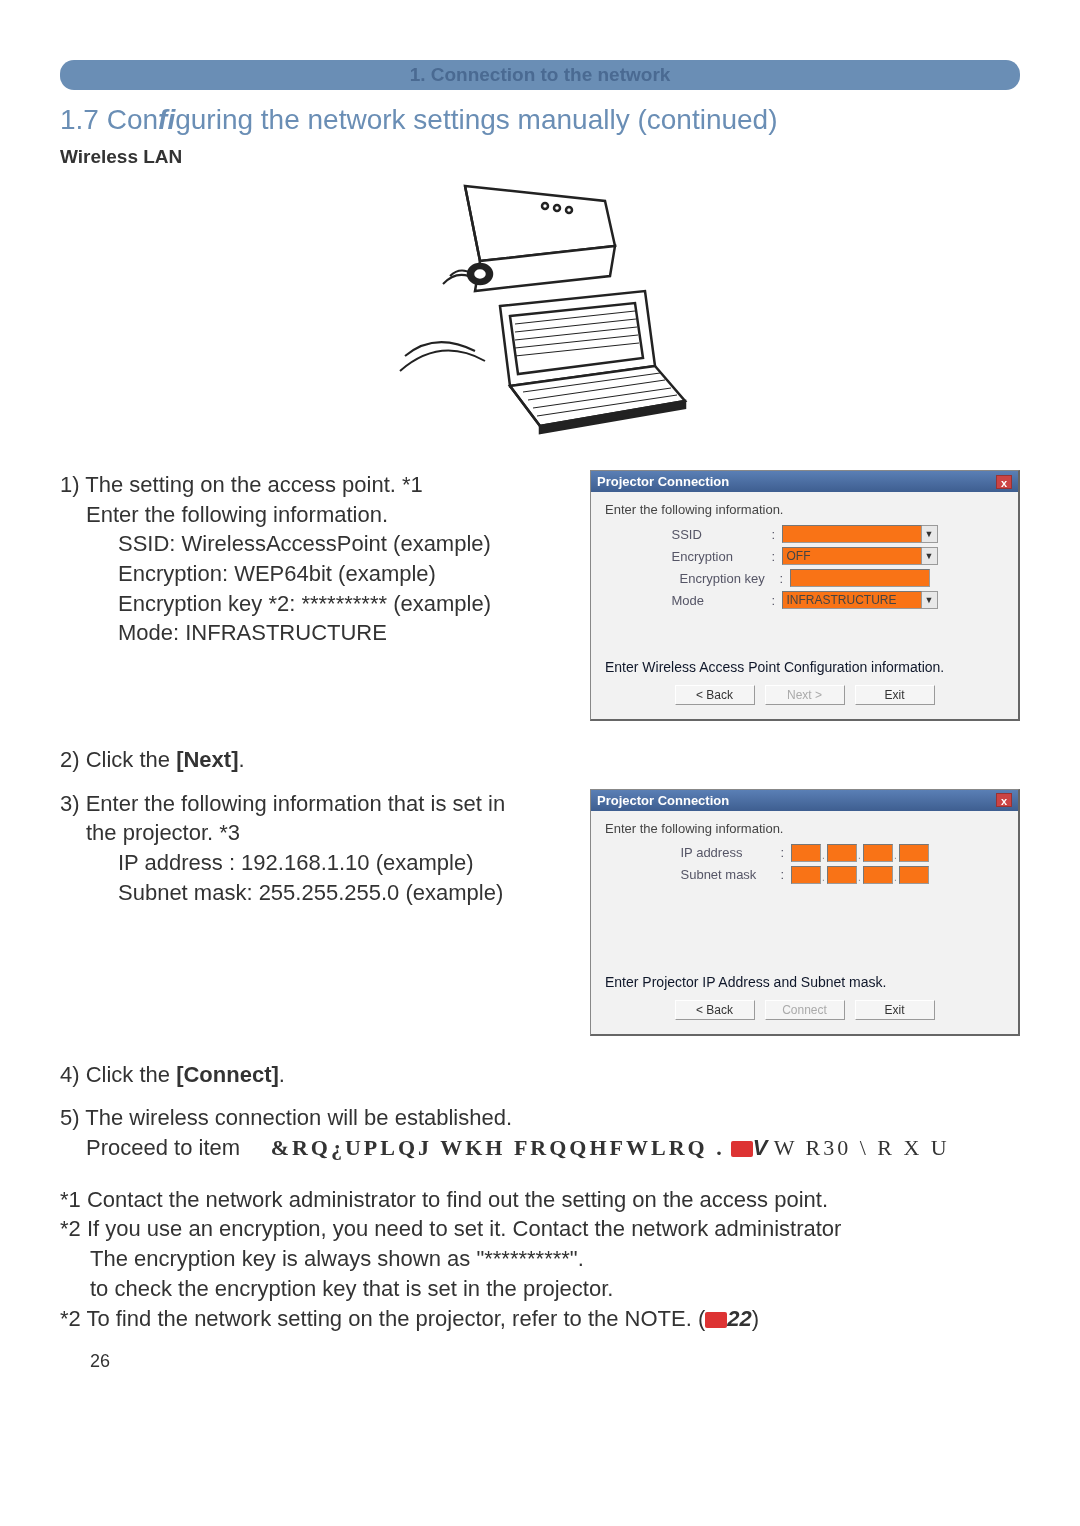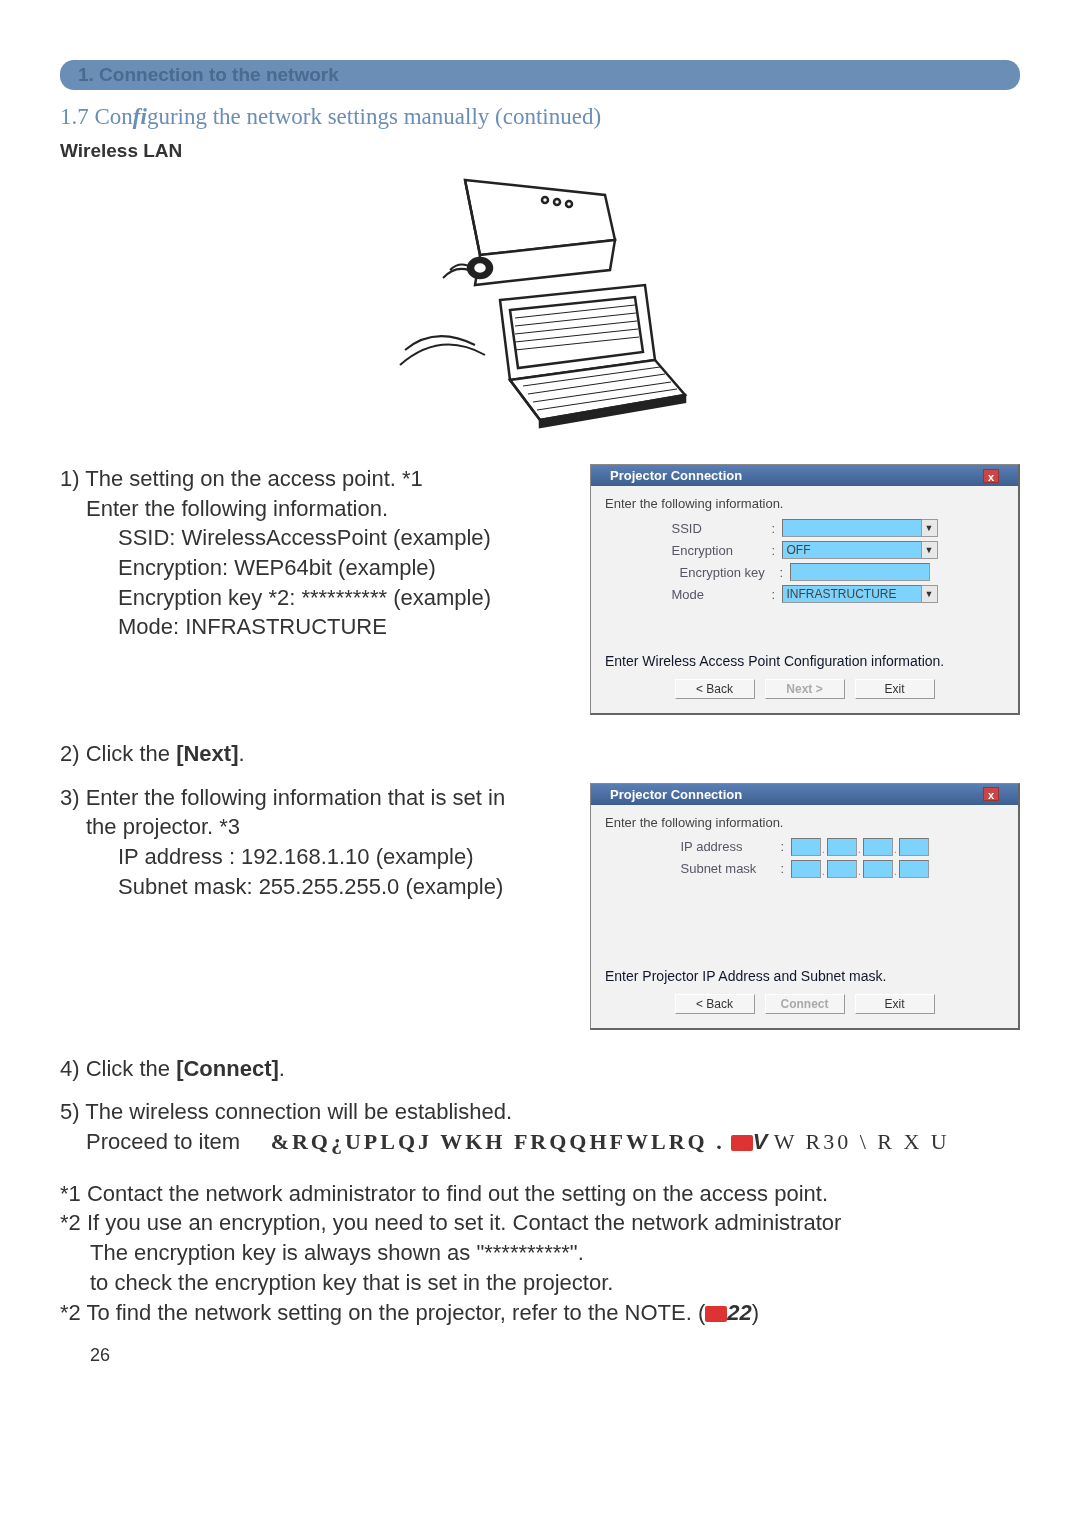--- a/index.html
+++ b/index.html
@@ -13,26 +13,26 @@
     position: relative;
   }
   .pill {
     background: #6a8eb5;
     border-radius: 14px;
     padding: 4px 18px;
     color: #4a6a92;
     font-weight: bold;
     font-size: 19px;
     margin-bottom: 14px;
+    text-align: center;
   }
   .section-title {
     color: #6a8eb5;
-    font-size: 23px;
+    font-size: 28px;
     margin-bottom: 10px;
-    font-family: Liberation Serif, serif;
   }
   .section-title .fi { font-style: italic; font-weight: bold; }
   .subtitle {
     font-weight: bold;
     font-size: 19px;
     margin-bottom: 8px;
   }
   .illus {
     width: 100%;
     text-align: center;
@@ -70,40 +70,40 @@
     border-right: 2px solid #666;
     border-bottom: 2px solid #666;
     background: #f2f2f2;
     font-size: 13px;
     color: #444;
   }
   .dlg-title {
     background: linear-gradient(#5a7fb5, #3e5e90);
     color: #fff;
     font-weight: bold;
-    padding: 3px 19px;
+    padding: 3px 6px;
     display: flex;
     justify-content: space-between;
     align-items: center;
   }
   .dlg-close {
     background: #c44;
     color: #fff;
     width: 16px; height: 14px;
     font-size: 11px;
     line-height: 14px;
     text-align: center;
     border: 1px solid #933;
   }
   .dlg-body { padding: 10px 14px 6px 14px; }
   .dlg-row { display: flex; align-items: center; margin: 4px 0; justify-content: center; }
   .dlg-lbl { width: 100px; color: #556; }
   .dlg-colon { width: 10px; color: #556; }
   .dlg-input {
-    background: #7dd3fc;
+    background: #f97316;
     border: 1px solid #9a9a9a;
     border-top-color: #777;
     border-left-color: #777;
     height: 18px;
     padding: 1px 4px;
     font-size: 12px;
     color: #444;
   }
   .dlg-select { display: flex; }
   .dlg-select .dlg-input { width: 140px; }
@@ -125,21 +125,21 @@
     width: 80px;
     background: #f5f5f5;
     border: 1px solid #9a9a9a;
     border-top-color: #fff;
     border-left-color: #fff;
     font-size: 12px;
     padding: 2px 0;
     text-align: center;
     color: #333;
   }
-  .dlg-btn.disabled { color: #aaa; font-weight: bold; }
+  .dlg-btn.disabled { color: #aaa; }
   .ip-dots { display: inline-block; width: 6px; text-align: center; color: #888; font-size: 10px; padding-top: 6px; }
   .hint-tall { margin-top: 90px; }
 </style>
 </head>
 <body>
 
 <div class="pill">1. Connection to the network</div>
 
 <div class="section-title">
   <span>1.7 Con</span><span class="fi">fi</span><span>guring the network settings manually (continued)</span>

